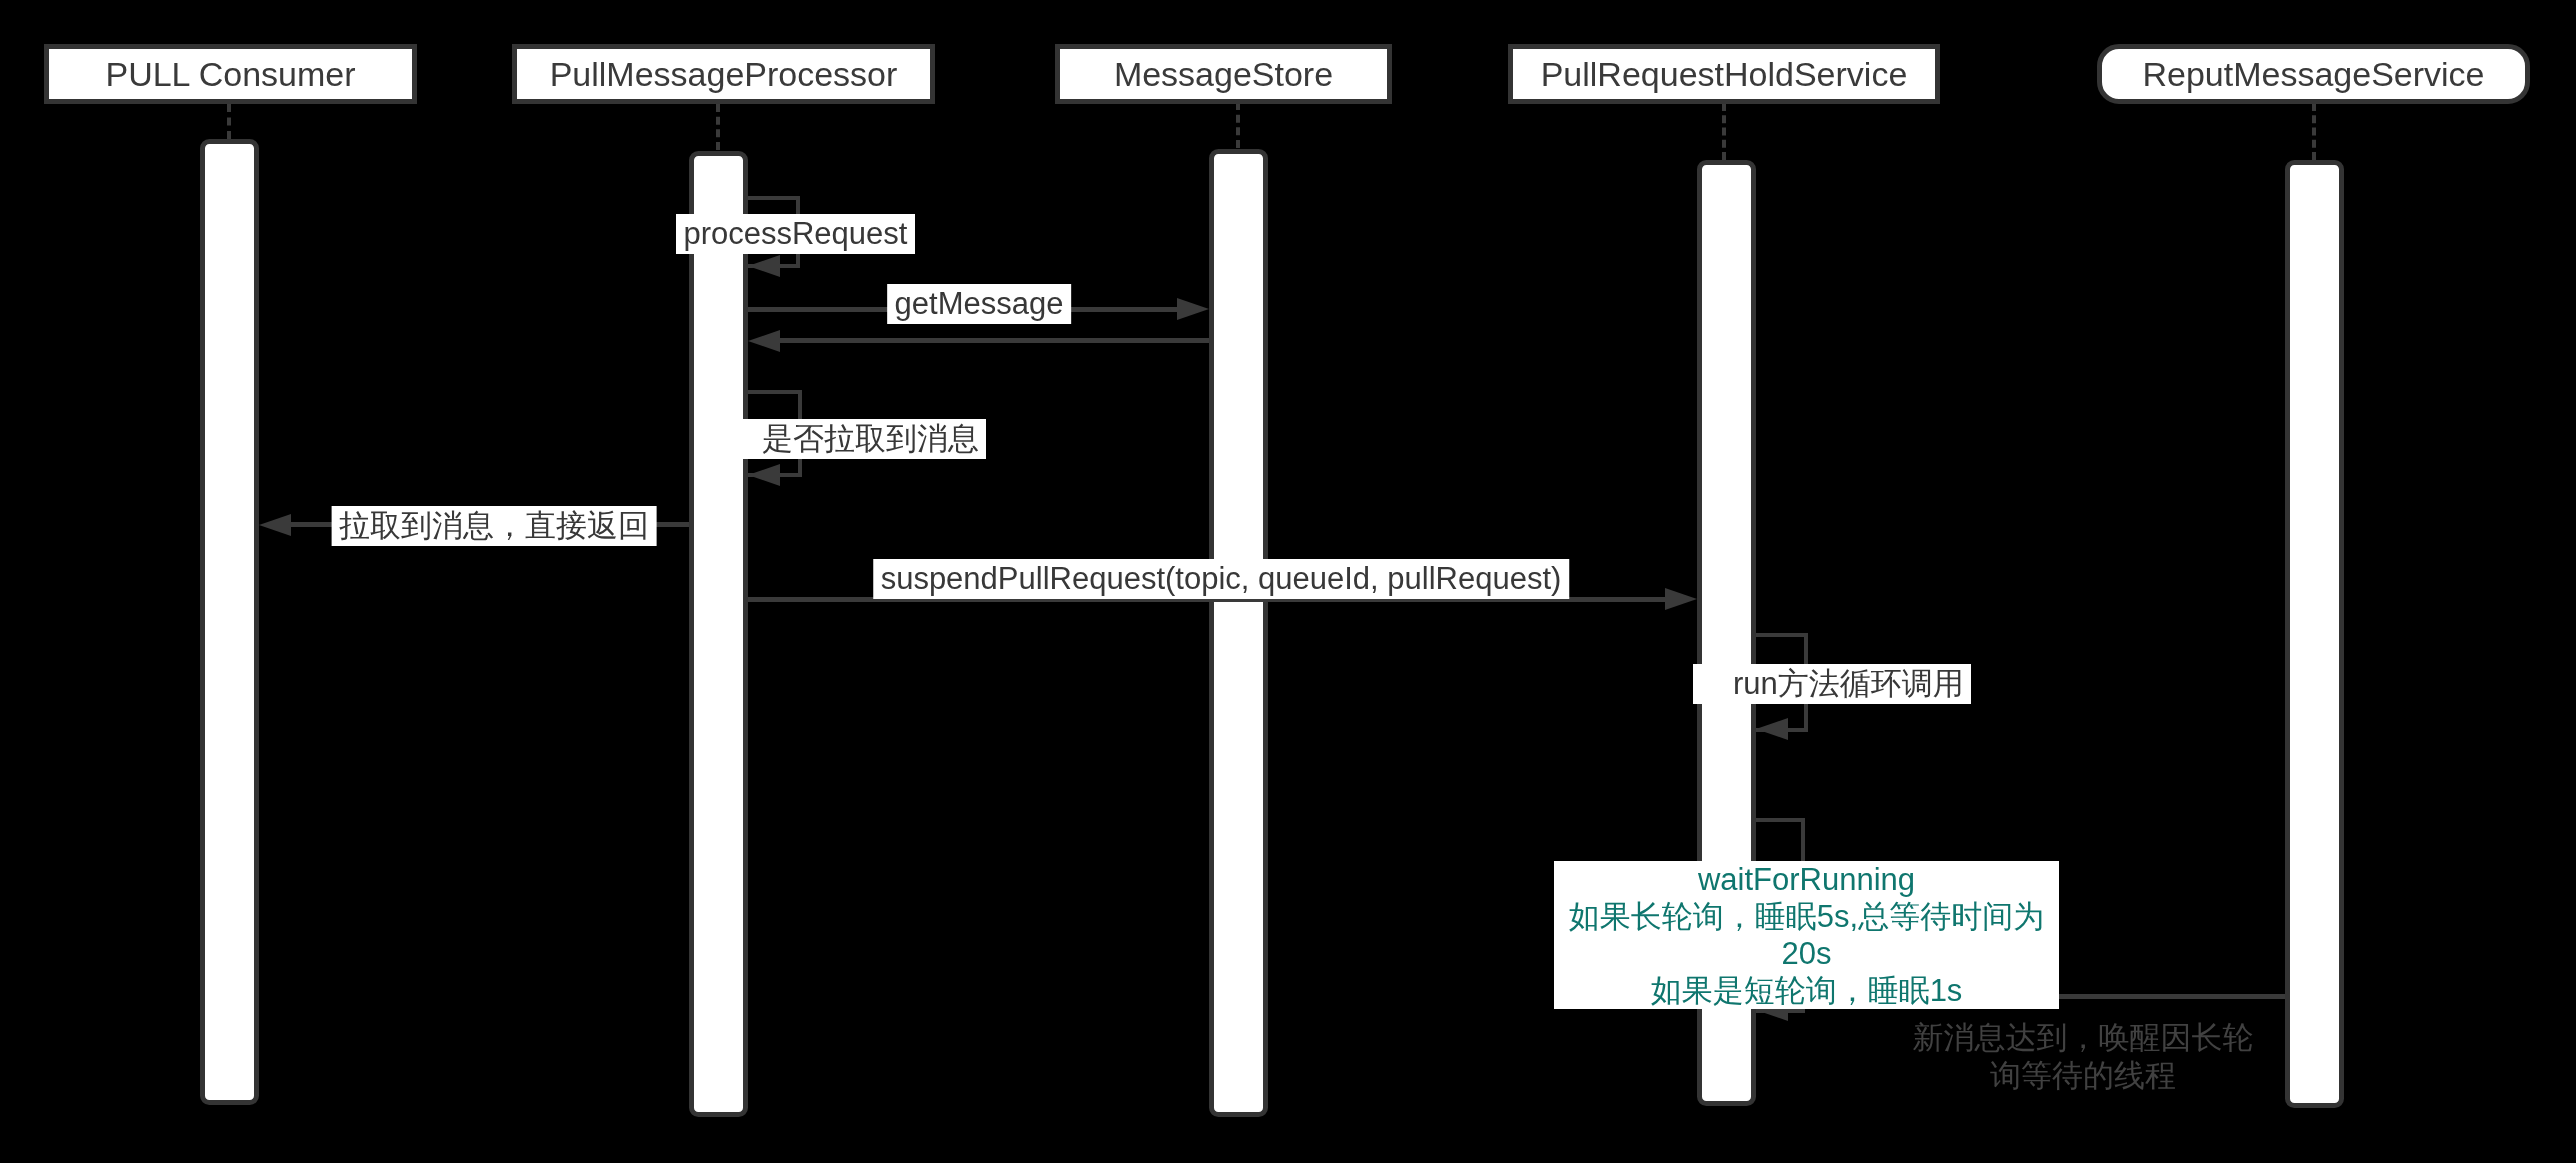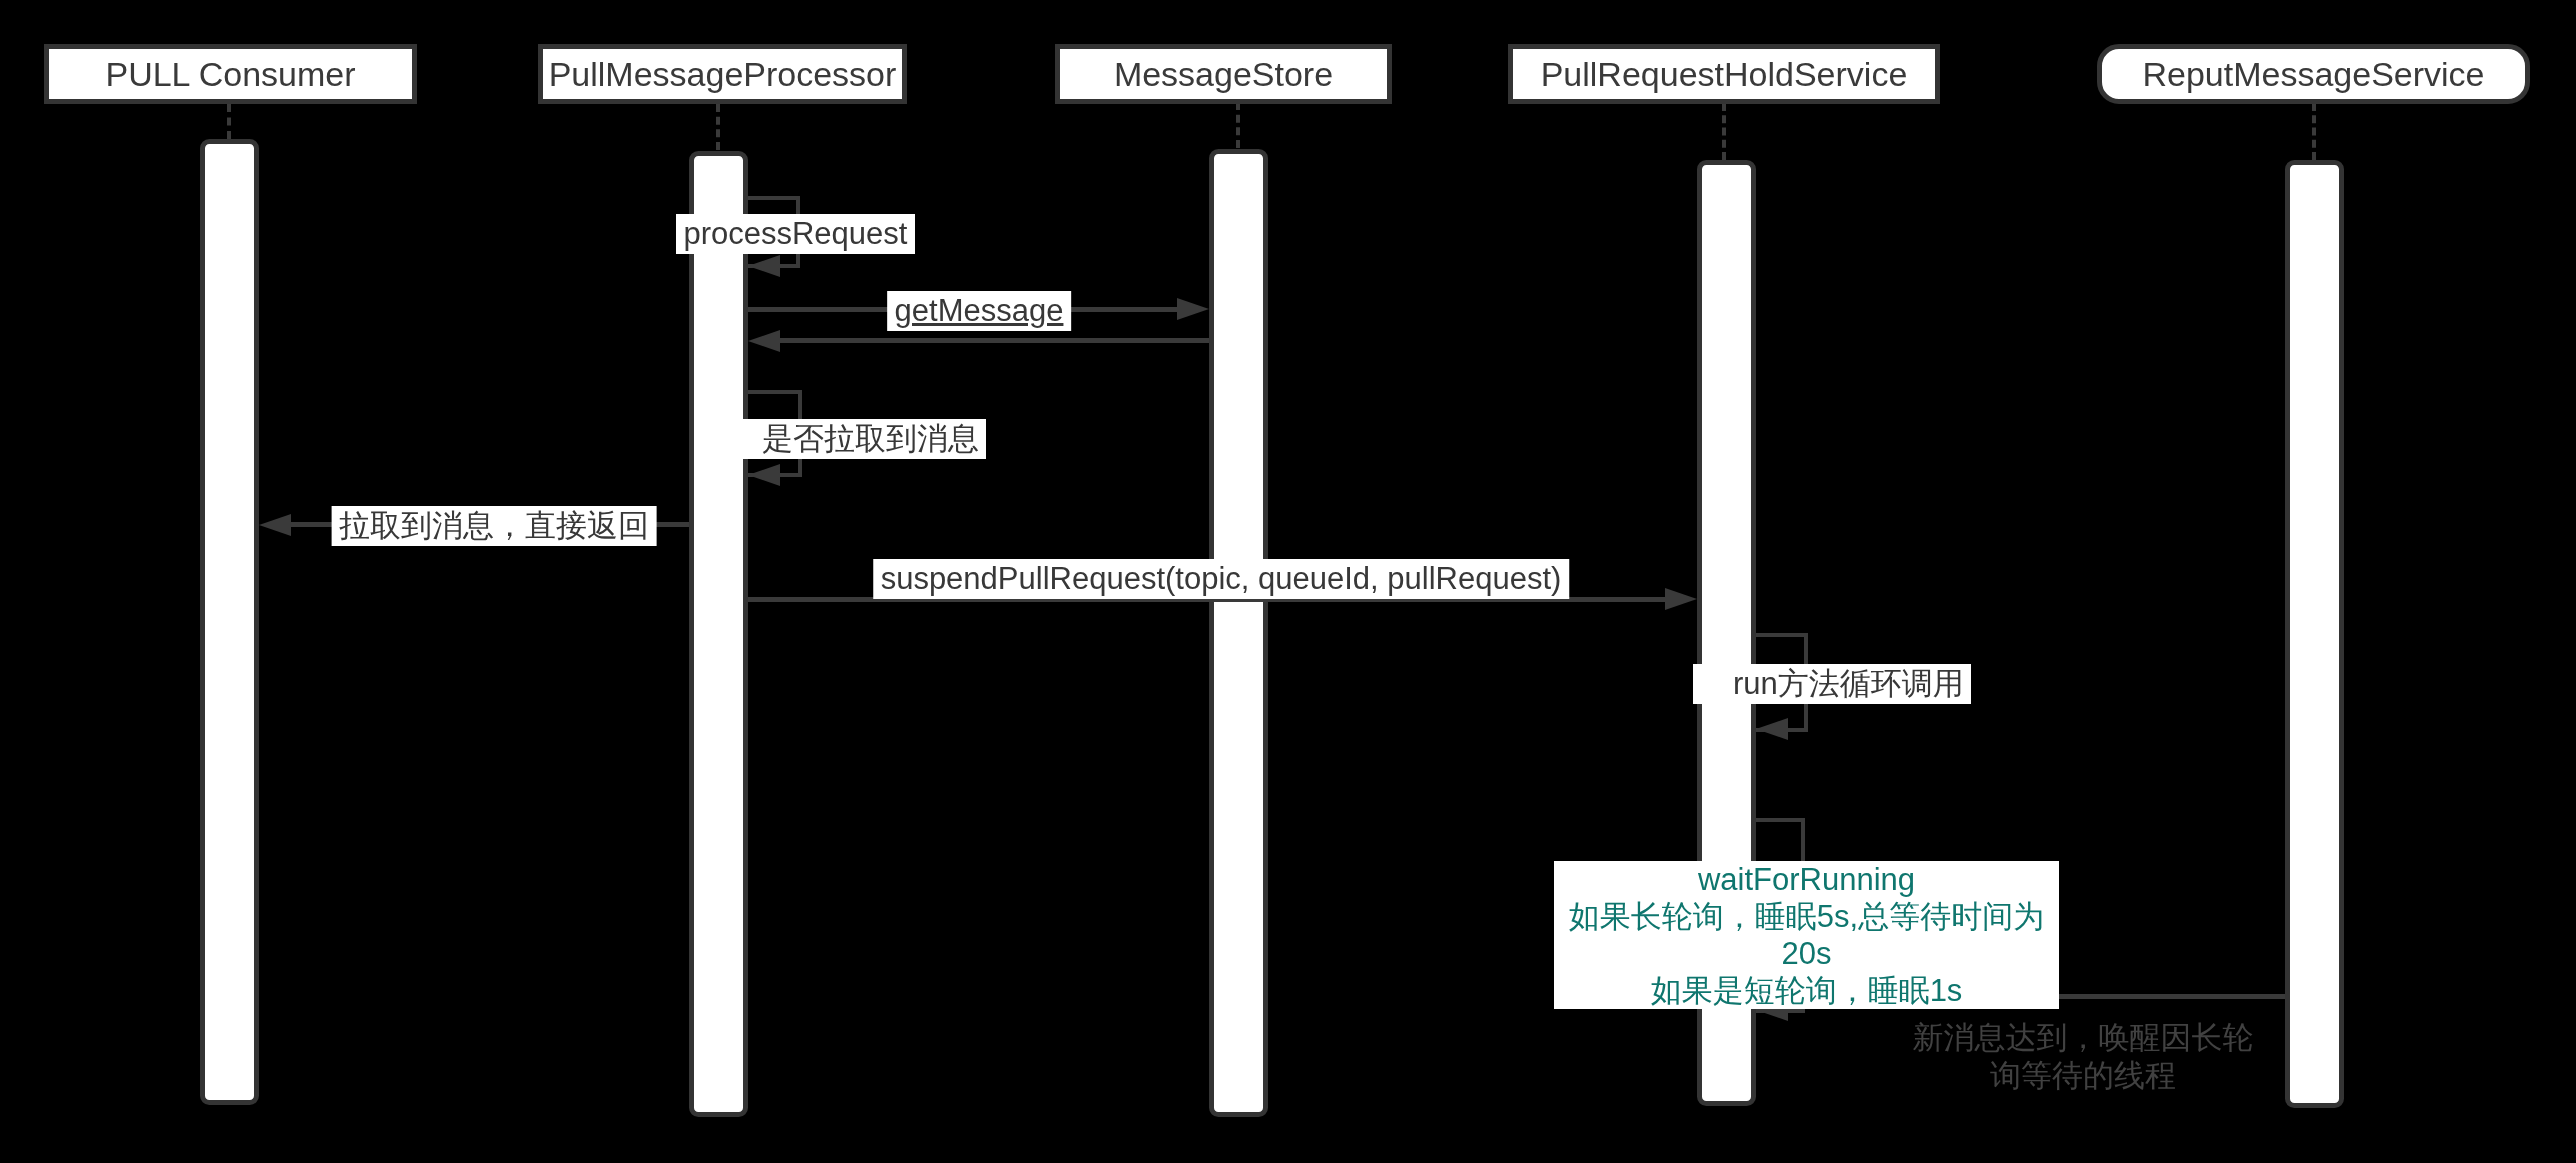--- a/index.html
+++ b/index.html
@@ -93,21 +93,21 @@
   }
 </style>
 </head>
 <body>
 
 <div id="canvas">
 
   <div class="participant-box" style="left:44px; width:373px;">
     <span>PULL Consumer</span>
   </div>
-  <div class="participant-box" style="left:538px; width:369px;text-align:right;">
+  <div class="participant-box" style="left:512px; width:423px;text-align:right;">
     <span>PullMessageProcessor</span>
   </div>
   <div class="participant-box" style="left:1055px; width:337px;">
     <span>MessageStore</span>
   </div>
   <div class="participant-box" style="left:1508px; width:432px;">
     <span>PullRequestHoldService</span>
   </div>
   <div class="participant-box" style="left:2097px; width:433px;border-radius:22px;">
     <span>ReputMessageService</span>
@@ -124,21 +124,21 @@
   <div class="activation" style="left:1209px; top:149px; height:968px;"></div>
   <div class="activation" style="left:1697px; top:160px; height:946px;"></div>
   <div class="activation" style="left:2285px; top:160px; height:948px;"></div>
 
   <div class="self-loop" style="left:748px; top:196px; width:52px; height:72px;"></div>
   <div class="arrow-left" style="left:748px; top:255px;"></div>
   <div class="msg-label" style="left:676px; top:214px;">processRequest</div>
 
   <div class="hline" style="left:748px; top:307px; width:431px;"></div>
   <div class="arrow-right" style="left:1177px; top:298px;"></div>
-  <div class="msg-label centered" style="left:979px; top:291px;text-decoration:underline;">getMessage</div>
+  <div class="msg-label centered" style="left:979px; top:284px;">getMessage</div>
 
   <div class="hline" style="left:778px; top:338px; width:431px;"></div>
   <div class="arrow-left" style="left:748px; top:330px;"></div>
 
   <div class="self-loop" style="left:748px; top:390px; width:54px; height:87px;"></div>
   <div class="arrow-left" style="left:748px; top:464px;"></div>
   <div class="msg-label" style="left:726px; top:419px;padding-left:36px;">是否拉取到消息</div>
 
   <div class="hline" style="left:289px; top:522px; width:400px;"></div>
   <div class="arrow-left" style="left:259px; top:514px;"></div>

